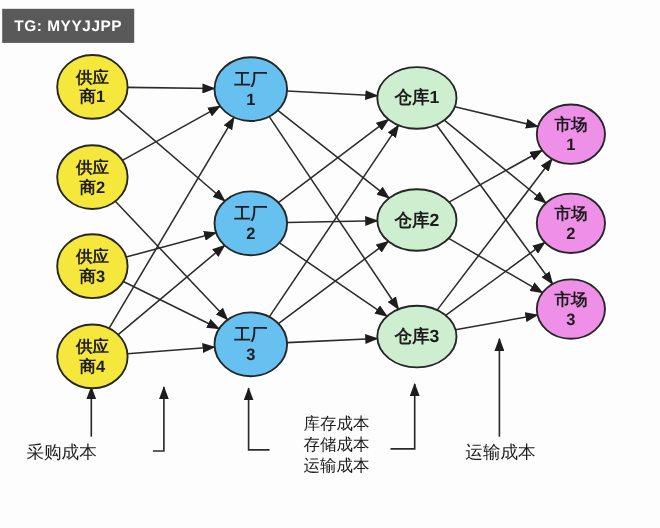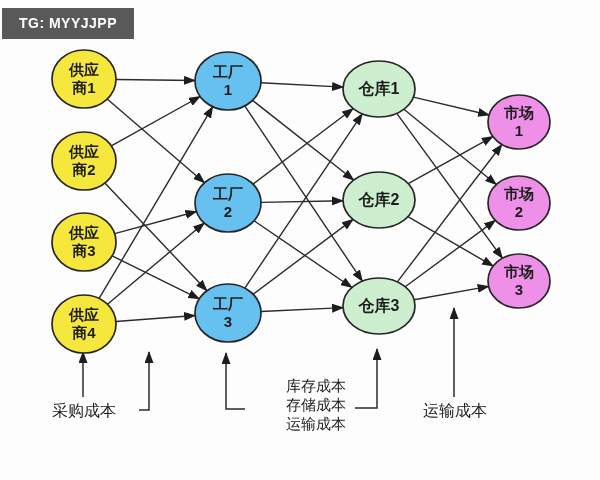--- a/index.html
+++ b/index.html
@@ -1,25 +1,25 @@
 <!DOCTYPE html>
 <html><head>
 <meta charset="utf-8">
 <style>
   html,body{margin:0;padding:0;background:#ffffff;}
   .stage{position:relative;width:600px;height:480px;background:#fdfdfd;overflow:hidden;
          font-family:"Liberation Sans",sans-serif;}
   svg{position:absolute;left:0;top:0;}
   .badge{position:absolute;background:#595959;color:#ffffff;text-align:center;
          font-weight:bold;letter-spacing:.5px;}
-  .badge.top{left:2px;top:8px;width:132px;height:31px;line-height:31px;font-size:14px;}
+  .badge.top{left:2px;top:8px;width:120px;height:31px;line-height:31px;font-size:14px;}
   .badge.bottom{left:465px;top:441px;width:127px;height:31px;line-height:31px;font-size:13px;}
   .lbl{position:absolute;color:#1c1c1c;white-space:pre-line;font-weight:500;}
-  .lbl.purchase{left:24px;top:401px;width:120px;text-align:center;font-size:16px;}
-  .lbl.storage{left:266px;top:376px;width:80px;text-align:right;font-size:15px;line-height:19px;}
+  .lbl.purchase{left:24px;top:401px;width:120px;font-size:16px;}
+  .lbl.storage{left:266px;top:376px;width:80px;text-align:center;font-size:15px;line-height:19px;}
   .lbl.transport{left:395px;top:401px;width:120px;text-align:center;font-size:16px;}
   .edge{stroke:#2b2b2b;stroke-width:1.4;fill:none;}
   .ann{stroke:#2b2b2b;stroke-width:1.5;fill:none;}
   .node{stroke:#262626;stroke-width:1.7;}
   text.nlabel{font-family:"Liberation Sans",sans-serif;font-weight:600;fill:#1d1d1d;
               font-size:15px;text-anchor:middle;}
   text.nlabel.warehouse{font-size:16px;}
 </style>
 </head>
 <body>

